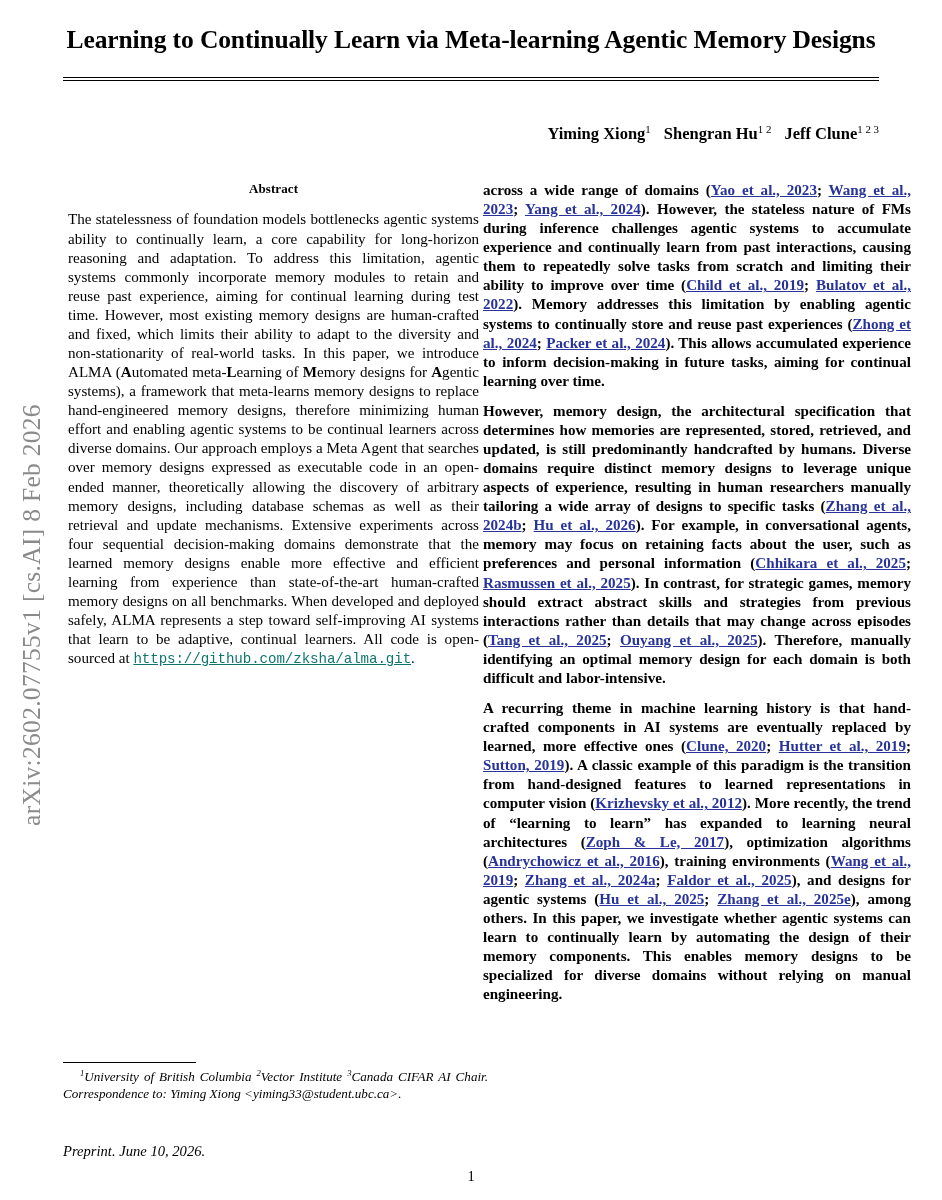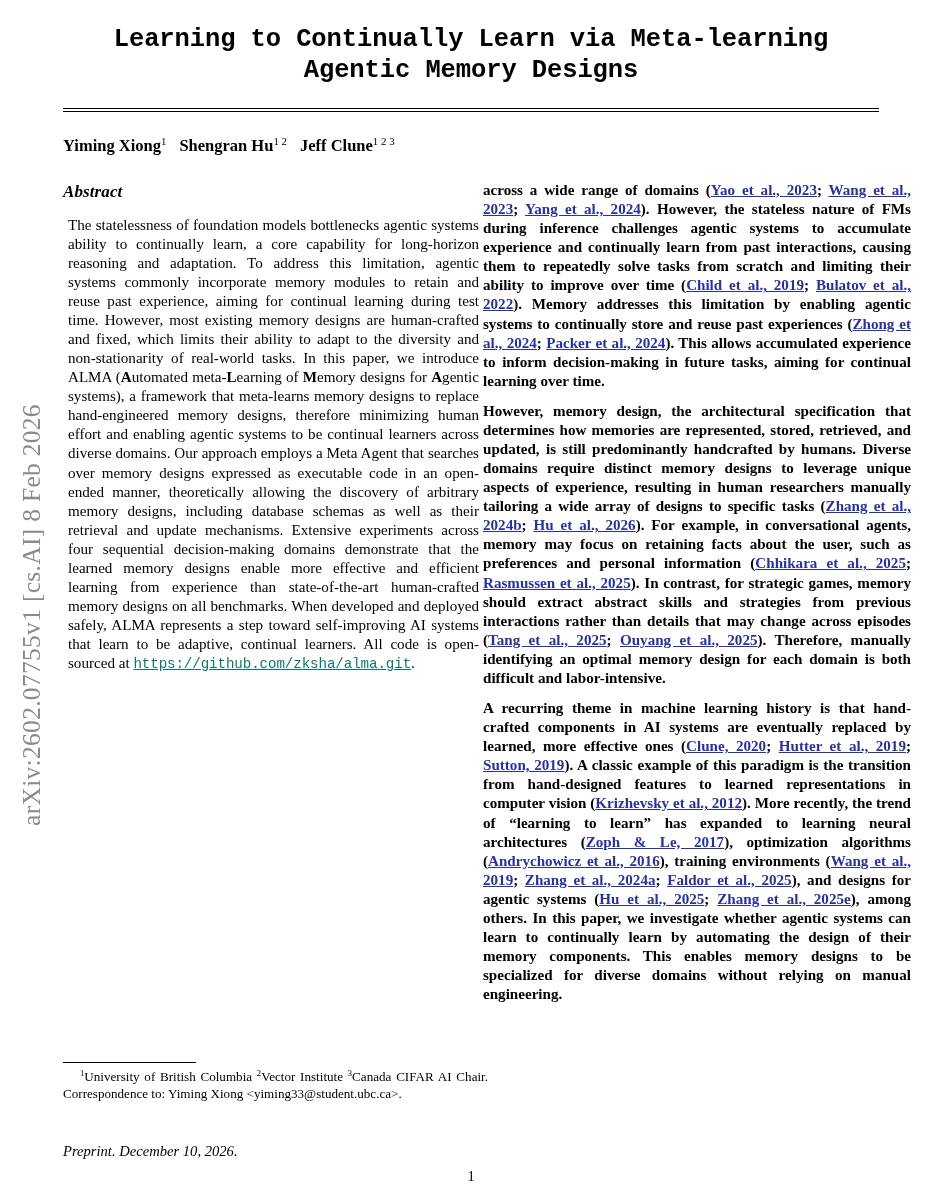--- a/index.html
+++ b/index.html
@@ -45,37 +45,36 @@
     left: 63px;
     top: 24px;
     width: 816px;
   }
   .paper-title {
     font-size: 25.5px;
     font-weight: bold;
     text-align: center;
     line-height: 1.22;
     letter-spacing: -0.1px;
-    font-family: Liberation Mono, monospace;
   }
   .rule-double {
     margin-top: 22px;
     border-top: 1.6px solid #000;
     border-bottom: 1.3px solid #000;
     height: 1.6px;
     box-sizing: content-box;
   }
 
   
   .authors {
     position: absolute;
     left: 63px;
-    top: 136px;
+    top: 124px;
     width: 816px;
-    text-align: left;
+    text-align: right;
     font-size: 16.5px;
     font-weight: bold;
   }
   .authors .auth { white-space: nowrap; }
   .authors .sep { display: inline-block; width: 13px; }
   sup { font-size: 0.66em; font-weight: normal; vertical-align: super; line-height: 0; }
   .authors sup { font-weight: normal; }
 
   
   .col {
@@ -85,26 +84,25 @@
     font-size: 15.1px;
     line-height: 1.265;
     text-align: justify;
     text-justify: inter-word;
     hyphens: manual;
   }
   .col-left  { left: 63px;  width: 421px; }
   .col-right { left: 483px; width: 428px; font-weight: bold; }
 
   .abstract-head {
-    text-align: left;
-    font-size: 17px;
+    text-align: center;
+    font-size: 13px;
     font-weight: bold;
     margin: 0 0 13px 0;
     letter-spacing: 0.1px;
-    font-style: italic;
   }
 
   p.para {
     margin: 0 0 11px 0;
     text-align: justify;
   }
   p.para:last-child { margin-bottom: 0; }
 
   .abstract-body { padding: 0 5px; }
   .abstract-body p { text-align: justify; }
@@ -133,21 +131,21 @@
     width: 425px;
     font-size: 13.1px;
     line-height: 1.27;
     text-align: justify;
   }
   .footnote-rule {
     width: 133px;
     border-top: 1.1px solid #000;
     margin-bottom: 6px;
   }
-  .footnote-body { text-indent: 17px; }
+  .footnote-body { text-indent: 17px; font-style: italic; }
 
   .preprint {
     position: absolute;
     left: 63px;
     top: 1143px;
     font-size: 14.6px;
     font-style: italic;
   }
 
   .page-number {
@@ -195,17 +193,17 @@
 
     <p class="para"><span>A recurring theme in machine learning history is that hand-crafted components in AI systems are eventually replaced by learned, more effective ones (</span><a class="cite" href="#">Clune, 2020</a><span>; </span><a class="cite" href="#">Hutter et al., 2019</a><span>; </span><a class="cite" href="#">Sutton, 2019</a><span>). A classic example of this paradigm is the transition from hand-designed features to learned representations in computer vision (</span><a class="cite" href="#">Krizhevsky et al., 2012</a><span>). More recently, the trend of “learning to learn” has expanded to learning neural architectures (</span><a class="cite" href="#">Zoph &amp; Le, 2017</a><span>), optimization algorithms (</span><a class="cite" href="#">Andrychowicz et al., 2016</a><span>), training environments (</span><a class="cite" href="#">Wang et al., 2019</a><span>; </span><a class="cite" href="#">Zhang et al., 2024a</a><span>; </span><a class="cite" href="#">Faldor et al., 2025</a><span>), and designs for agentic systems (</span><a class="cite" href="#">Hu et al., 2025</a><span>; </span><a class="cite" href="#">Zhang et al., 2025e</a><span>), among others. In this paper, we investigate whether agentic systems can learn to continually learn by automating the design of their memory components. This enables memory designs to be specialized for diverse domains without relying on manual engineering.</span></p>
 
   </div>
 
   <div class="footnote">
     <div class="footnote-rule"></div>
     <div class="footnote-body"><sup>1</sup><span>University of British Columbia </span><sup>2</sup><span>Vector Institute </span><sup>3</sup><span>Canada CIFAR AI Chair. Correspondence to: Yiming Xiong &lt;yiming33@student.ubc.ca&gt;.</span></div>
   </div>
 
-  <div class="preprint">Preprint. December 10, 2026.</div>
+  <div class="preprint">Preprint. June 10, 2026.</div>
 
   <div class="page-number">1</div>
 
 </div>
 
 </body></html>

